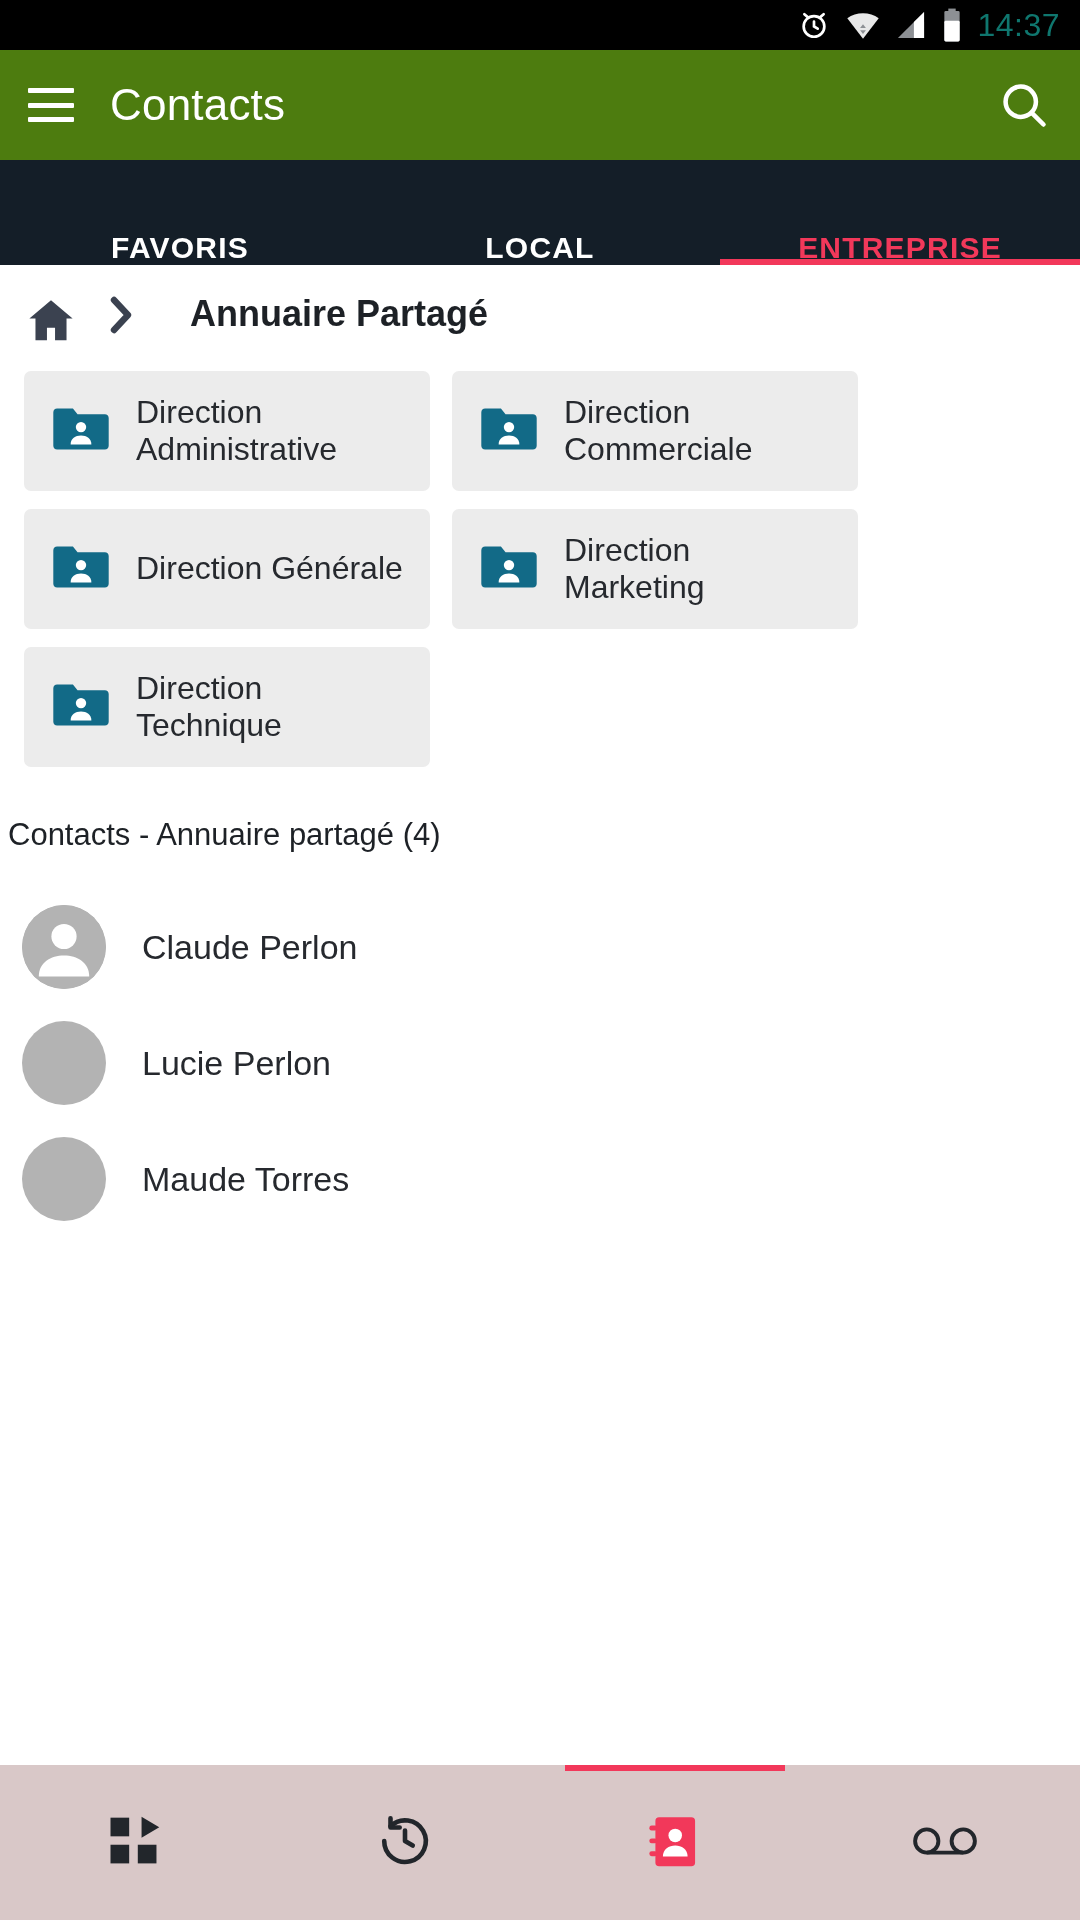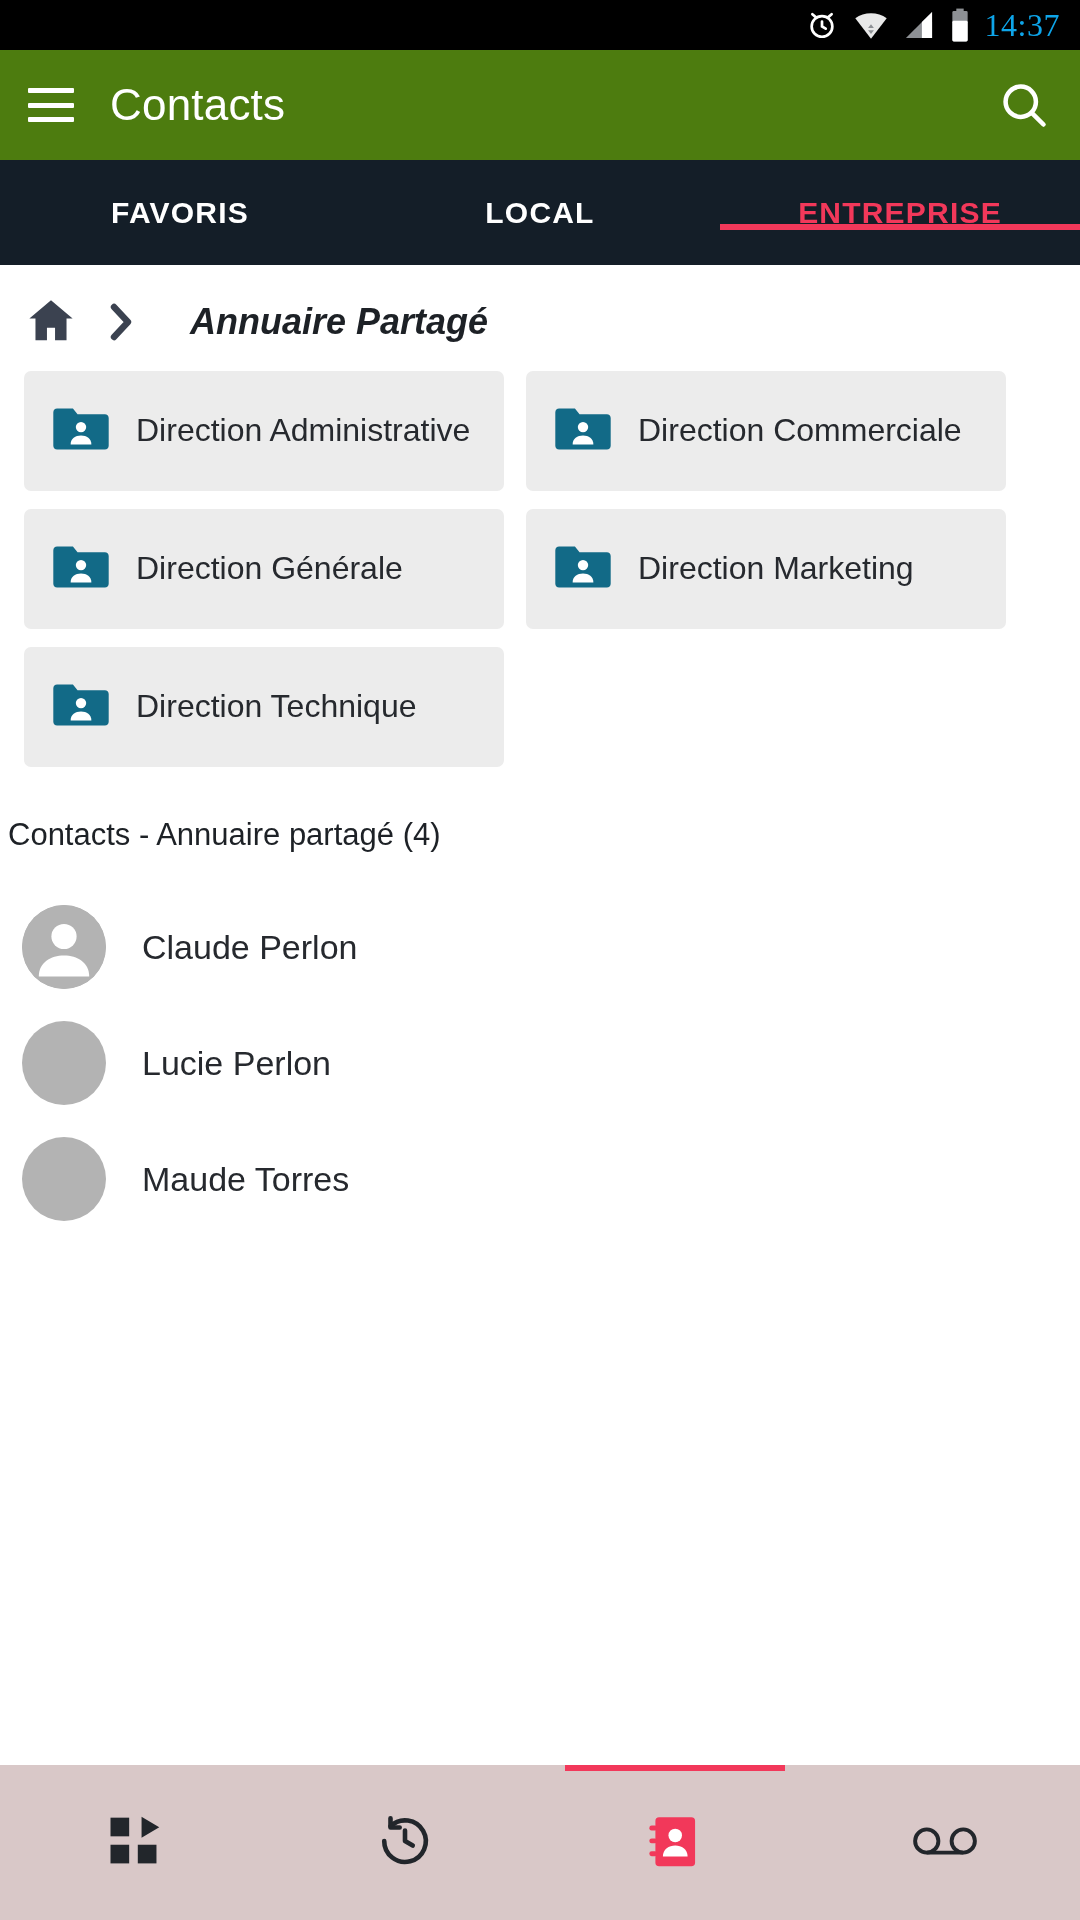--- a/index.html
+++ b/index.html
@@ -12,22 +12,22 @@
 
   
   .statusbar {
     height: 50px; width: 100%;
     background: #000000;
     display: flex; align-items: center; justify-content: flex-end;
     padding-right: 20px; gap: 14px;
   }
   .statusbar .sb-icon { display: flex; align-items: center; }
   .statusbar .clock-time {
-    color: #0ea5e9; font-size: 32px; letter-spacing: 0.5px;
-    font-family: Liberation Serif, serif;
+    color: #0f766e; font-size: 32px; letter-spacing: 0.5px;
+    font-family: Liberation Sans, sans-serif;
   }
 
   
   .appbar {
     height: 110px; width: 100%;
     background: #4d7c0f;
     display: flex; align-items: center;
     padding: 12px 28px;
     justify-content: space-between;
   }
@@ -36,53 +36,53 @@
   .appbar-title {
     color: #ffffff; font-size: 44px; margin-left: 36px; font-weight: 400;
     letter-spacing: 0.2px; flex: 1;
   }
   .search-btn { width: 56px; height: 56px; display:flex; align-items:center; justify-content:center; cursor: pointer; }
 
   
   .tabbar {
     height: 105px; width: 100%;
     background: #141e28;
-    display: flex; align-items: center;
+    display: flex; align-items: flex-end;
     position: relative;
   }
   .tab {
     flex: 1; display: flex; align-items: center; justify-content: center;
     color: #ffffff; font-size: 30px; font-weight: 700; letter-spacing: 1.2px;
     cursor: pointer; position: relative;
   }
   .tab.active { color: #f2385a; }
   .tab.active::after {
     content: ""; position: absolute; left: 0; right: 0; bottom: 0;
     height: 6px; background: #f2385a;
   }
 
   
   .content { background: #ffffff; height: 1500px; overflow: hidden; position: relative; }
 
   .breadcrumb {
-    display: flex; align-items: center;
-    padding: 28px 0 20px 24px; gap: 26px; font-style: italic;
+    display: flex; align-items: flex-start;
+    padding: 28px 0 20px 24px; gap: 26px;
   }
   .bc-sep { display:flex; align-items:center; }
   .bc-label {
     font-size: 36px; font-weight: 700; color: #1d2126;
     margin-left: 26px;
   }
 
   .folder-grid {
     display: flex; flex-wrap: wrap;
     padding: 0 24px; gap: 18px 22px;
   }
   .folder-card {
-    width: 480px; min-height: 120px;
+    width: 406px; min-height: 120px;
     background: #ececec; border-radius: 7px;
     display: flex; align-items: center;
     padding: 14px 22px 14px 28px; gap: 26px;
     cursor: pointer;
   }
   .folder-card .fc-label {
     font-size: 32px; color: #26292e; line-height: 1.17;
   }
 
   .section-title {

